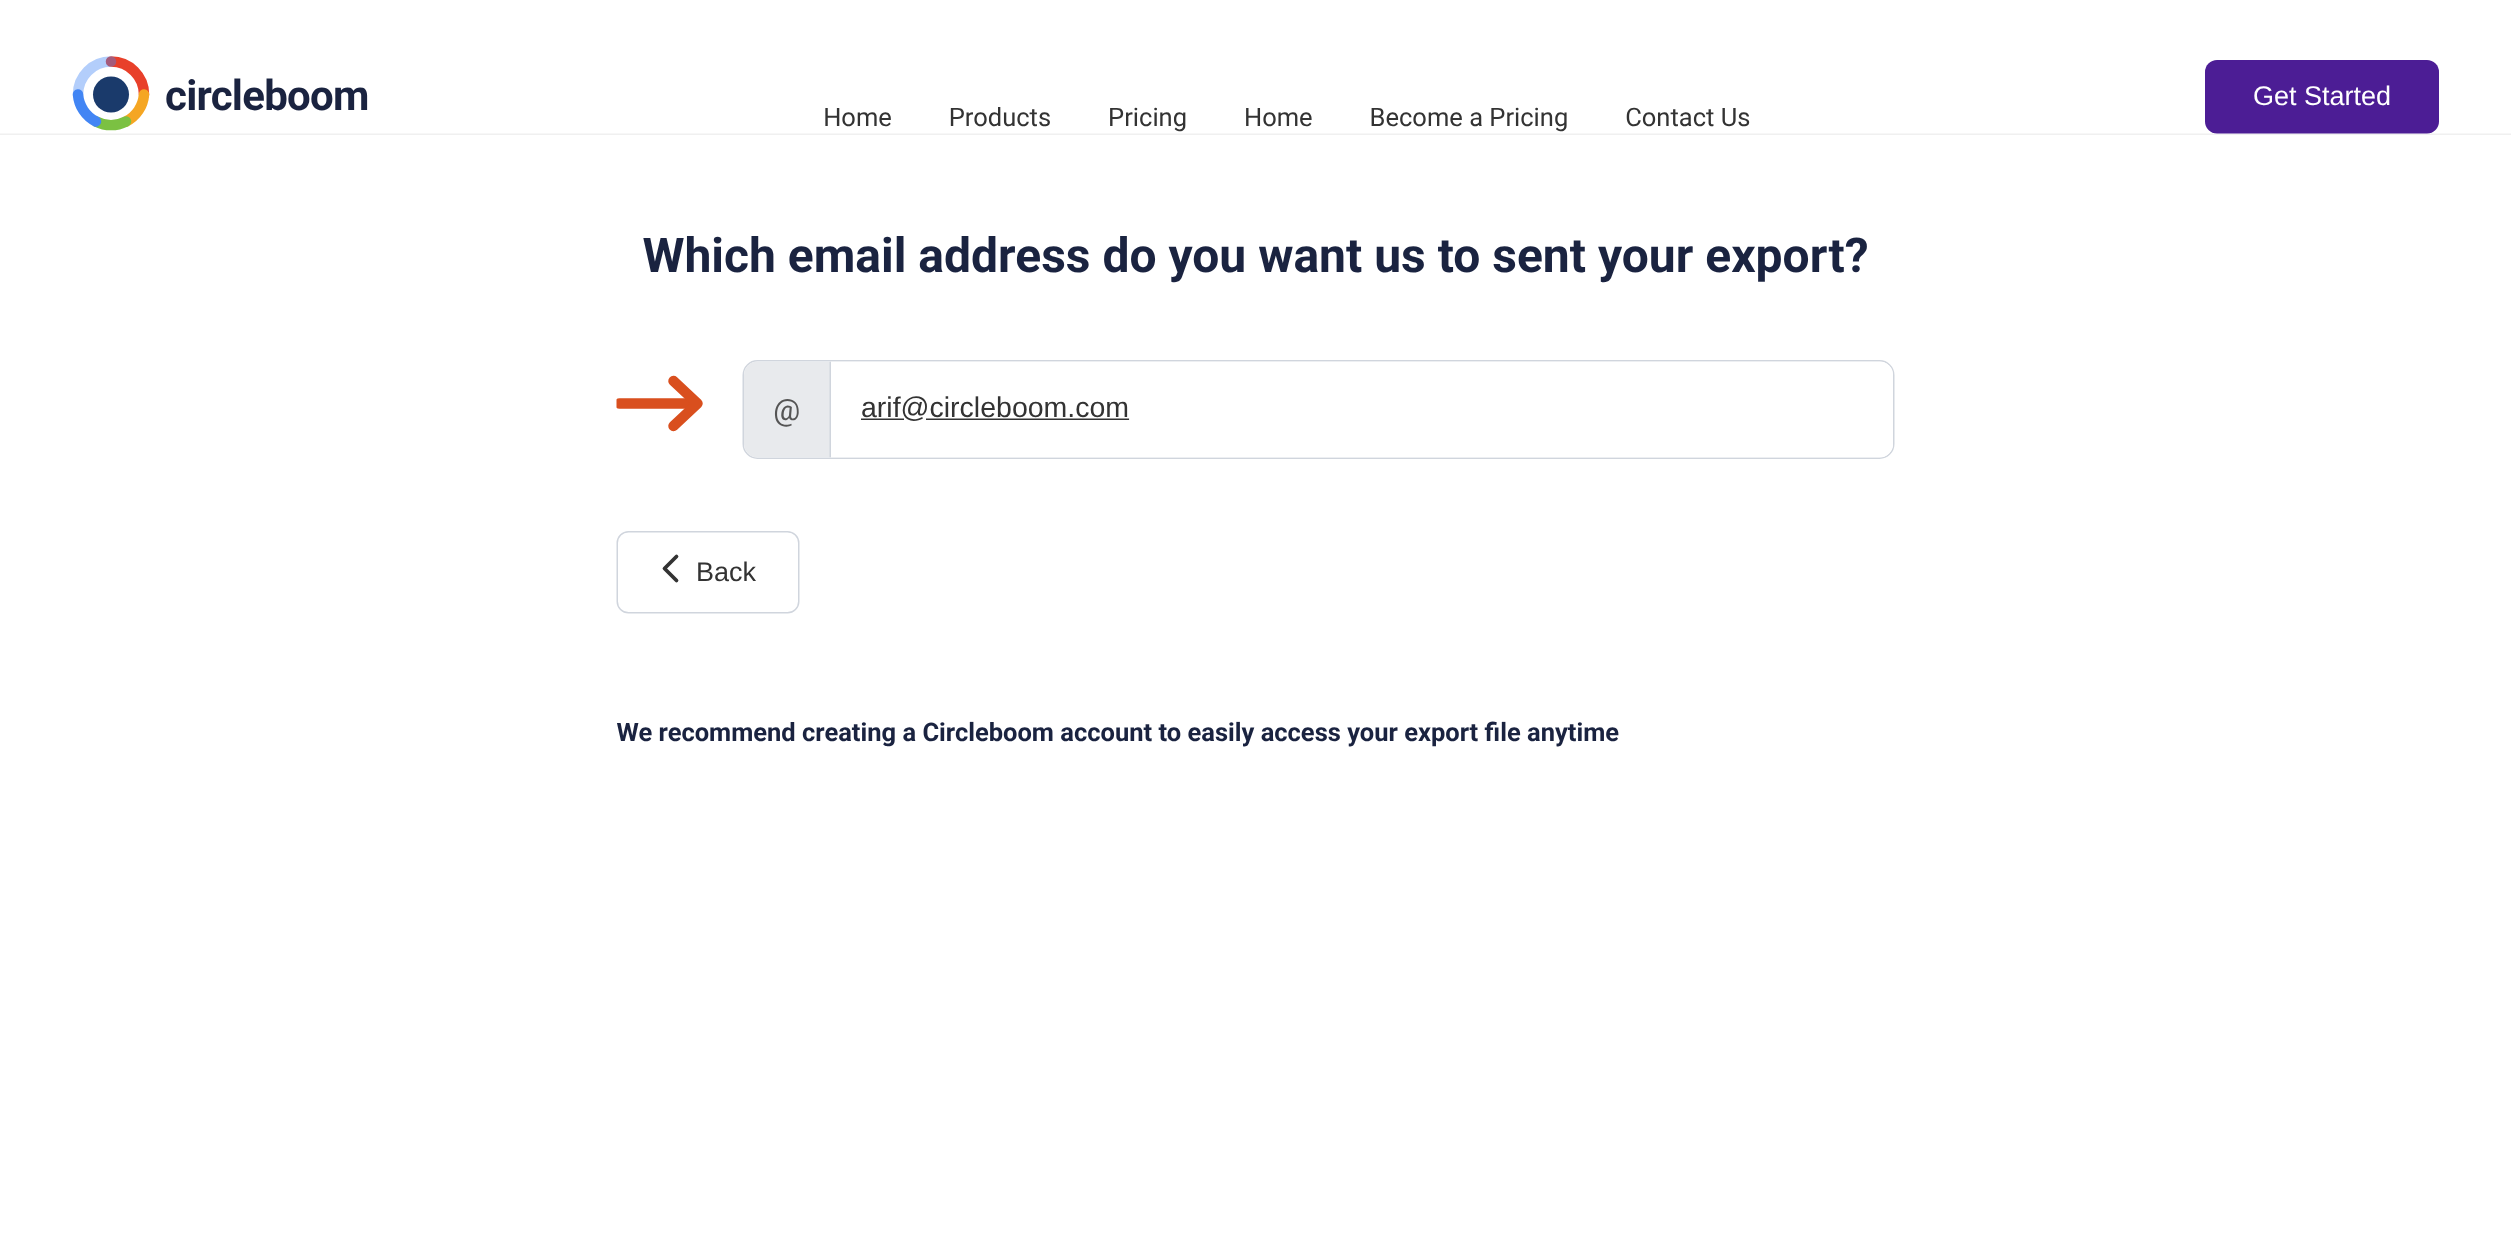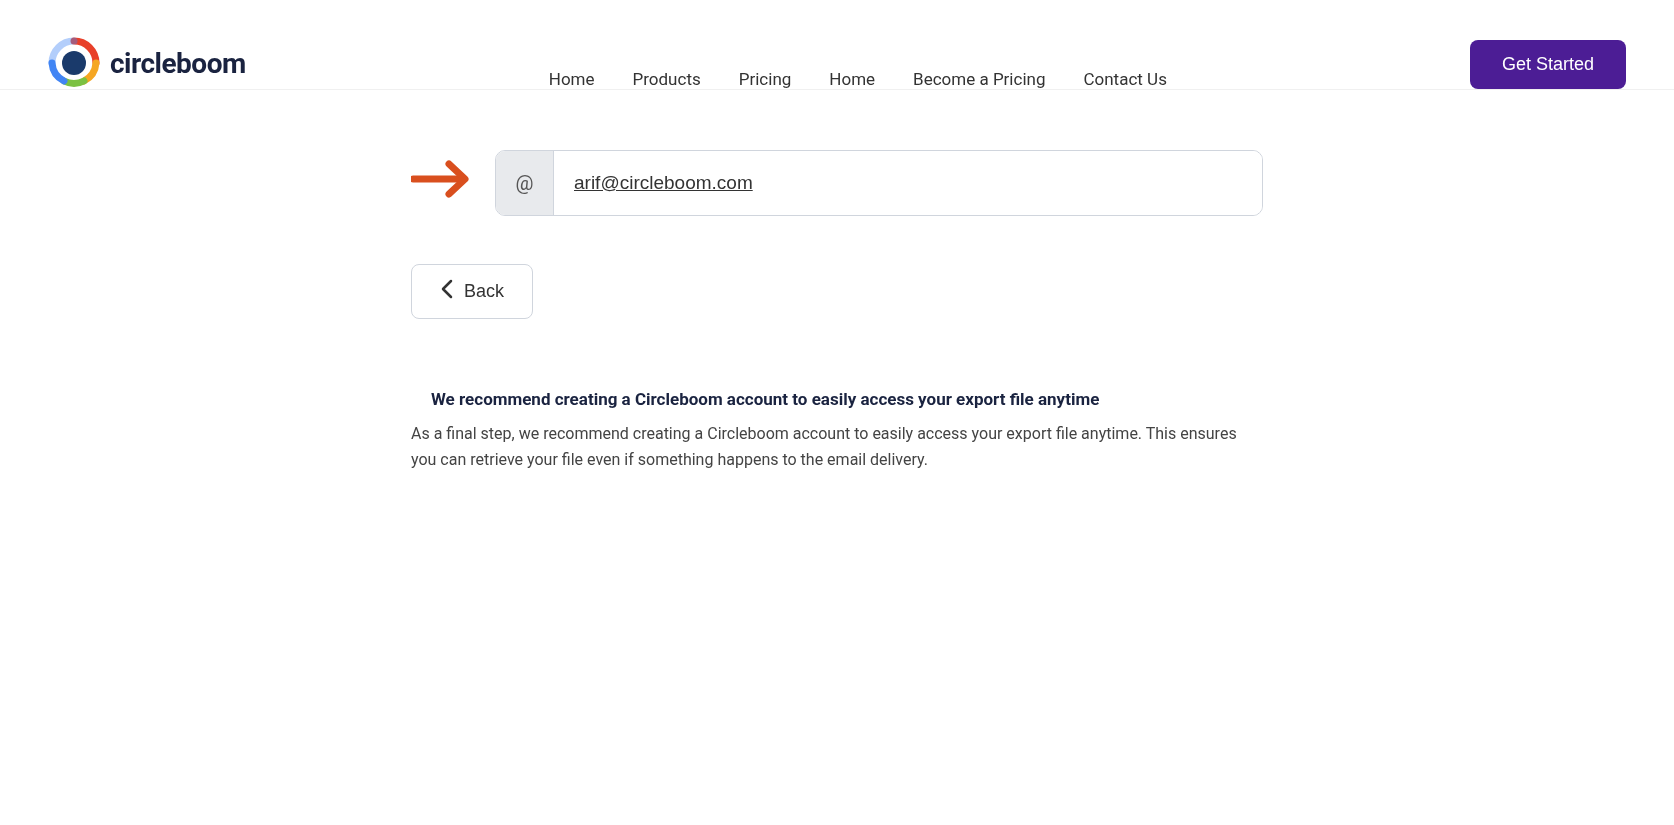--- a/index.html
+++ b/index.html
@@ -64,21 +64,21 @@
     }
     .next-btn {
       display: flex; align-items: center; gap: 10px;
       background: #4285f4; color: #fff; border: none;
       border-radius: 8px; padding: 14px 36px; font-size: 18px;
       font-weight: 600; cursor: pointer;
     }
 
     
     .recommendation { padding-top: 10px; }
-    .recommendation-title { font-size: 17px; font-weight: 700; color: #1a2340; margin-bottom: 12px; margin-left: 20px; }
+    .recommendation-title { font-size: 17px; font-weight: 700; color: #1a2340; margin-bottom: 12px; }
     .recommendation-body { font-size: 16px; color: #444; line-height: 1.6; max-width: 1380px; }
 
     
     .cb-blue { color: #1a2340; }
   </style>
 </head>
 <body>
 
 <nav>
   <div class="nav-logo">
@@ -102,20 +102,21 @@
     <a class="nav-link">Pricing</a>
     <a class="nav-link">Home</a>
     <a class="nav-link">Become a Pricing</a>
     <a class="nav-link">Contact Us</a>
   </div>
 
   <button class="get-started-btn">Get Started</button>
 </nav>
 
 <main>
+  <h1 class="page-title">Which email address do you want us to sent your export?</h1>
 
   <div class="email-row">
 
     <div class="arrow-icon">
       <svg width="64" height="42" viewBox="0 0 64 42" fill="none">
         <path d="M2 21 H50" stroke="#d94f1e" stroke-width="7" stroke-linecap="round"></path>
         <path d="M38 6 L54 21 L38 36" stroke="#d94f1e" stroke-width="7" stroke-linecap="round" stroke-linejoin="round" fill="none"></path>
       </svg>
     </div>
 
@@ -132,15 +133,14 @@
           <path d="M11 2 L3 10 L11 18" stroke="#333" stroke-width="2.5" stroke-linecap="round" stroke-linejoin="round"></path>
         </svg>
       </span>
       <span>Back</span>
     </button>
 
   </div>
 
   <div class="recommendation">
     <p class="recommendation-title">We recommend creating a Circleboom account to easily access your export file anytime</p>
-    <p class="recommendation-body">As a final step, we recommend creating a Circleboom account to easily access your export file anytime. This ensures you can retrieve your file even if something happens to the email delivery.</p>
   </div>
 </main>
 
 </body></html>

